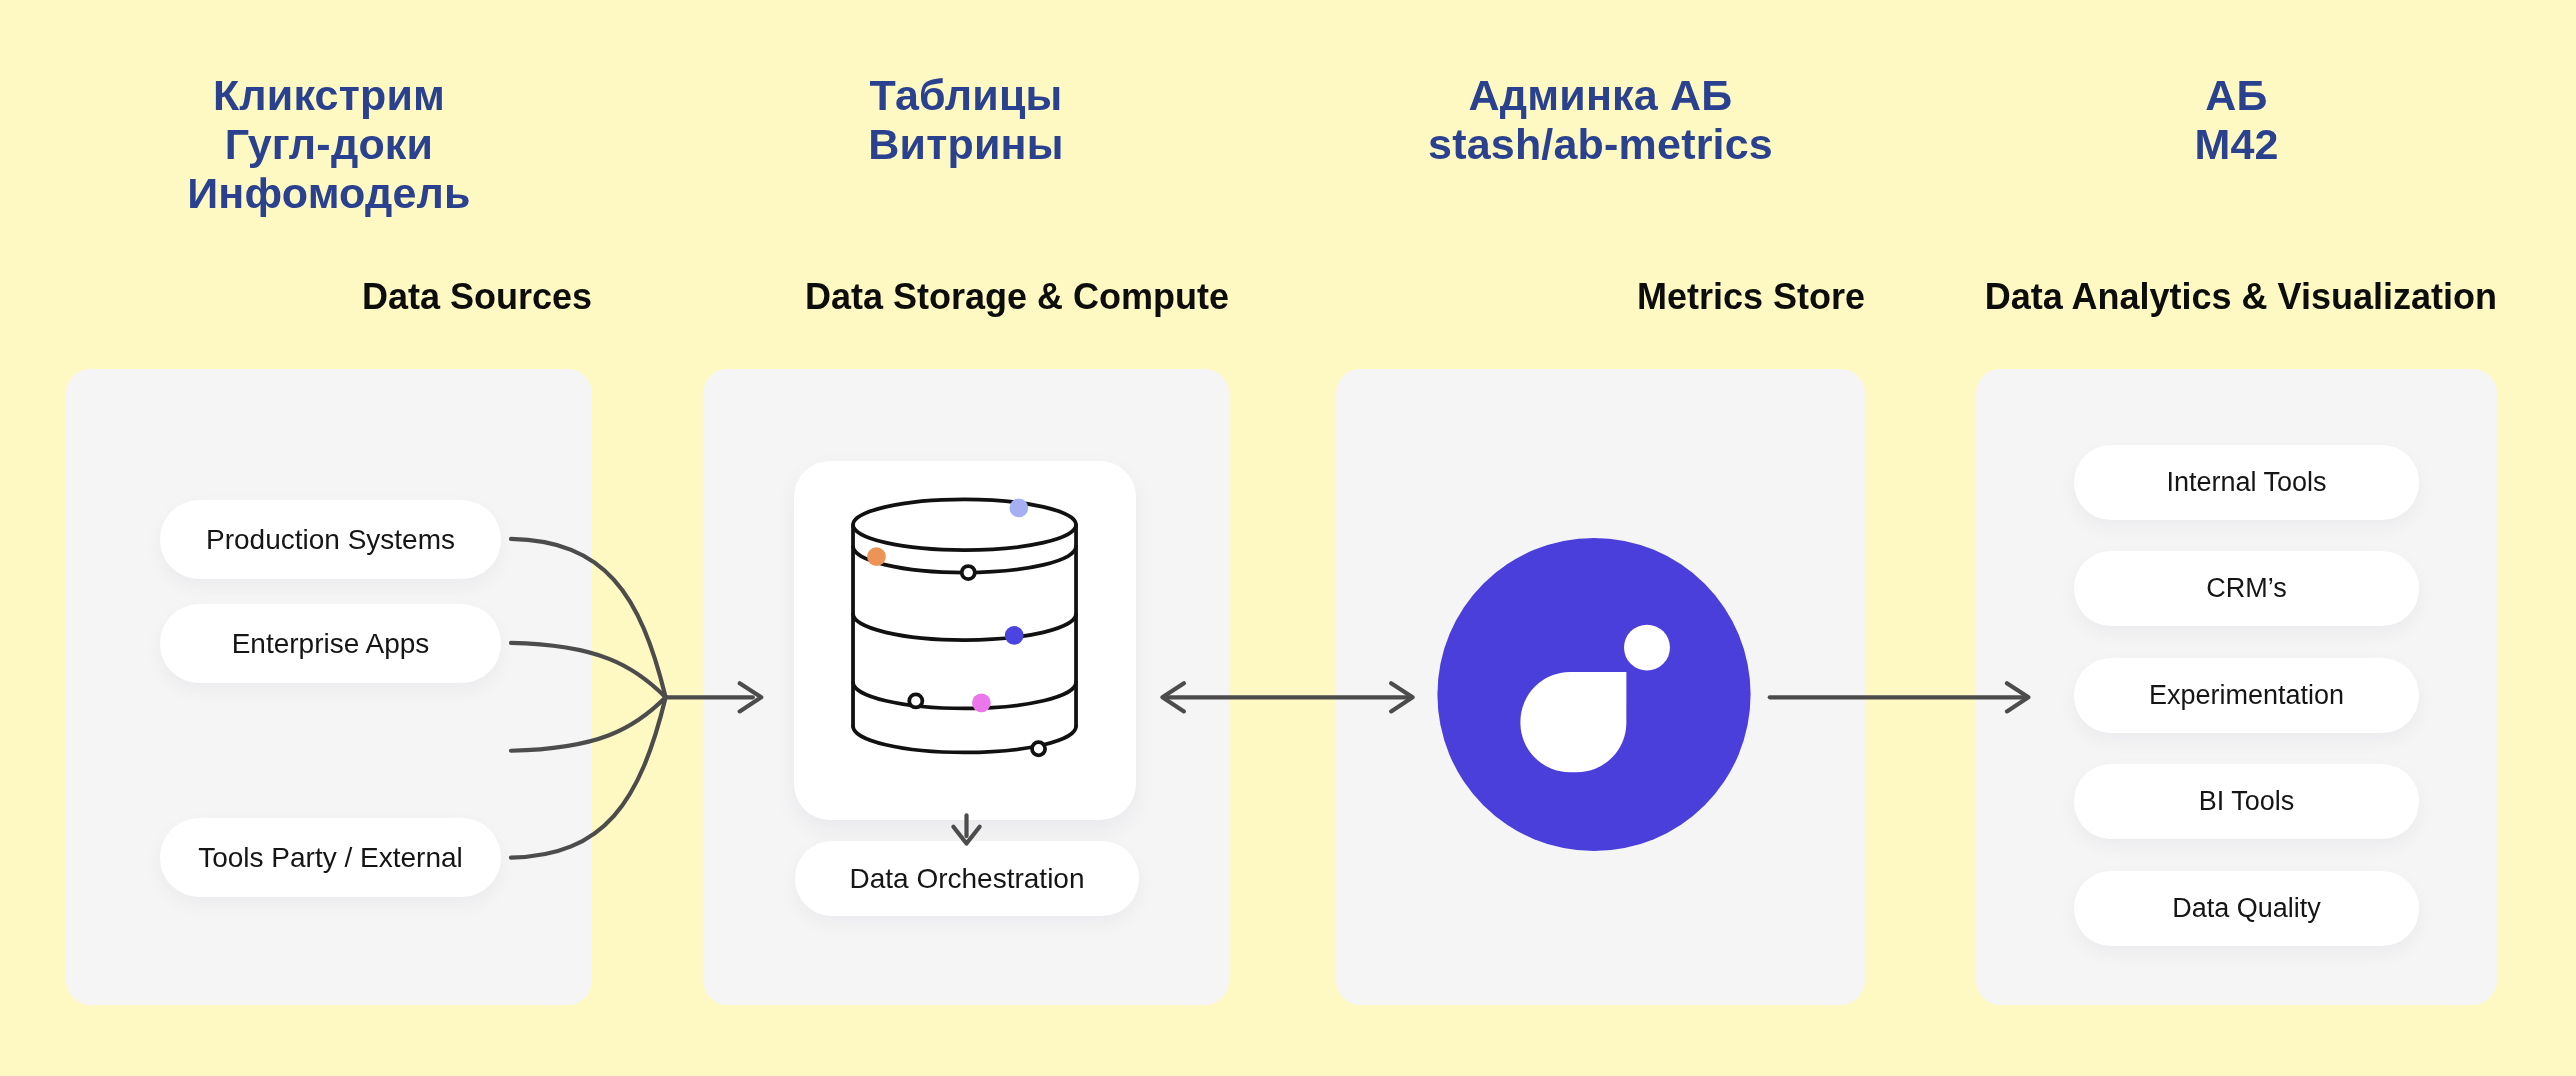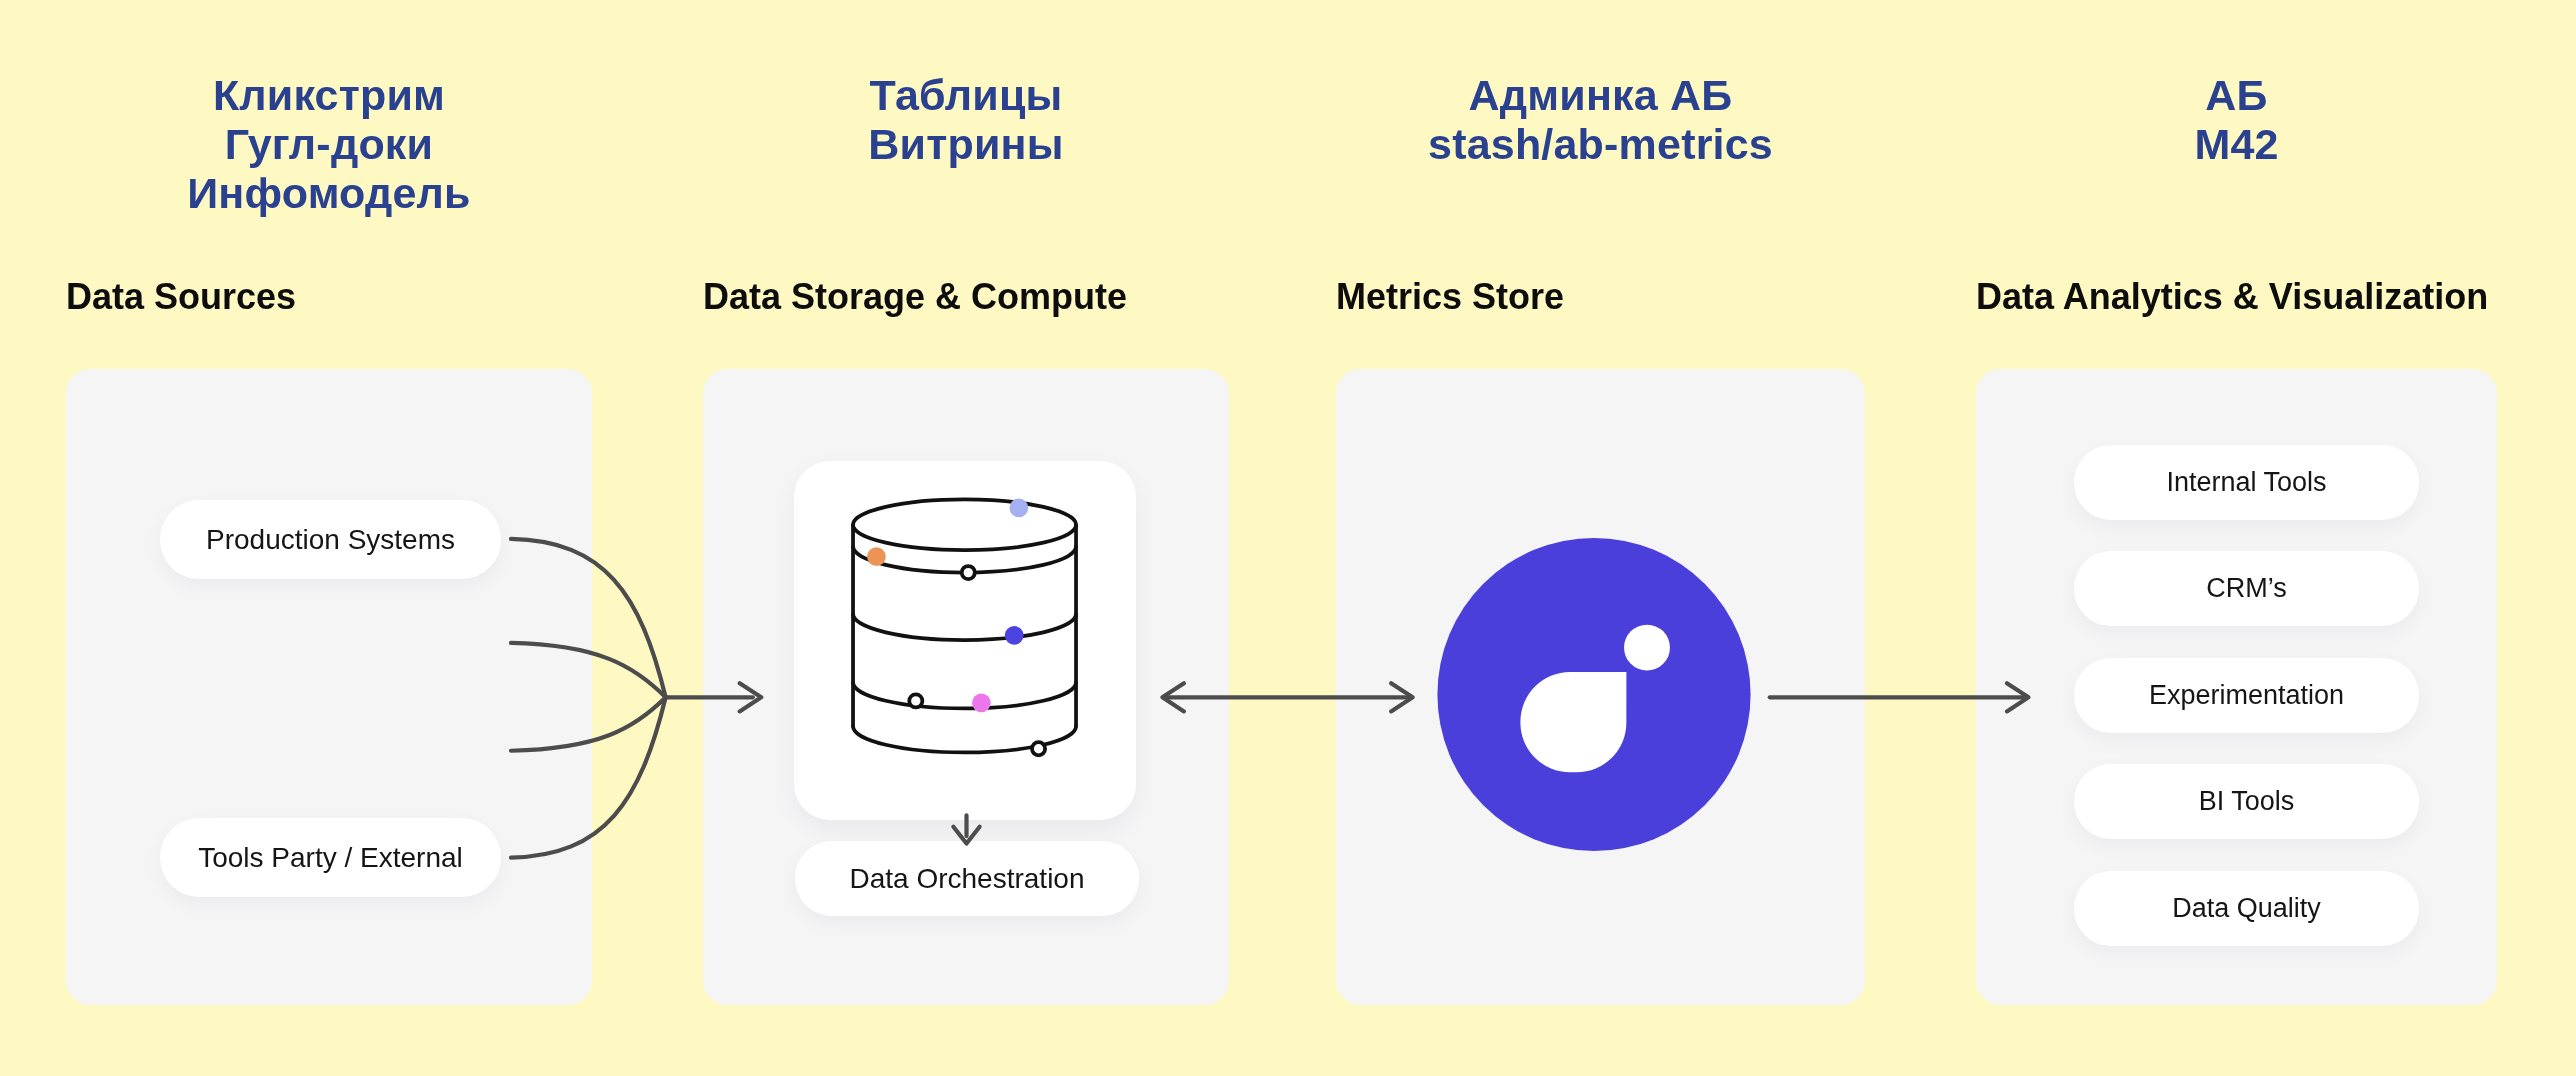--- a/index.html
+++ b/index.html
@@ -5,21 +5,21 @@
   html,body{margin:0;padding:0;background:#ffffff;}
   .canvas{
     position:relative;width:2576px;height:1076px;background:#fef9c3;overflow:hidden;
     font-family:"Liberation Sans","DejaVu Sans",sans-serif;
   }
   .col-title{
     position:absolute;top:71px;text-align:center;
     font-size:43px;line-height:49px;font-weight:700;color:#2A418F;letter-spacing:0.2px;
   }
   .col-subtitle{
-    position:absolute;top:277px;text-align:left;
+    position:absolute;top:277px;text-align:right;
     font-size:36px;line-height:39px;font-weight:700;color:#0D0D0D;
   }
   .panel{
     position:absolute;top:369px;height:636px;border-radius:24.4px;background:#F5F5F6;
   }
   .pill{
     position:absolute;display:flex;align-items:center;justify-content:center;
     background:#FFFFFF;border-radius:39px;
     font-size:28px;font-weight:500;color:#151515;
     box-shadow:0 7.5px 20.6px rgba(25,25,50,0.045);
@@ -63,20 +63,21 @@
   <div class="col-subtitle" style="left:703px;width:526px">Data Storage &amp; Compute</div>
   <div class="col-subtitle" style="left:1336px;width:529px">Metrics Store</div>
   <div class="col-subtitle" style="left:1976px;width:521px">Data Analytics &amp; Visualization</div>
 
   <div class="panel" style="left:66px;width:526px"></div>
   <div class="panel" style="left:703px;width:526px"></div>
   <div class="panel" style="left:1336px;width:529px"></div>
   <div class="panel" style="left:1976px;width:521px"></div>
 
   <div class="pill left" style="top:500px">Production Systems</div>
+  <div class="pill left" style="top:604px">Enterprise Apps</div>
   <div class="pill left" style="top:818px">Tools Party / External</div>
 
   <div class="card">
     <svg width="342" height="359" viewBox="0 0 365 383">
       <g fill="none" stroke="#111111" stroke-width="4" stroke-linecap="round">
         <ellipse cx="182" cy="68" rx="119" ry="27"></ellipse>
         <path d="M63 91 A119 28 0 0 0 301 91"></path>
         <path d="M63 163 A119 28 0 0 0 301 163"></path>
         <path d="M63 236 A119 28 0 0 0 301 236"></path>
         <path d="M63 68 L63 283 M301 68 L301 283"></path>

